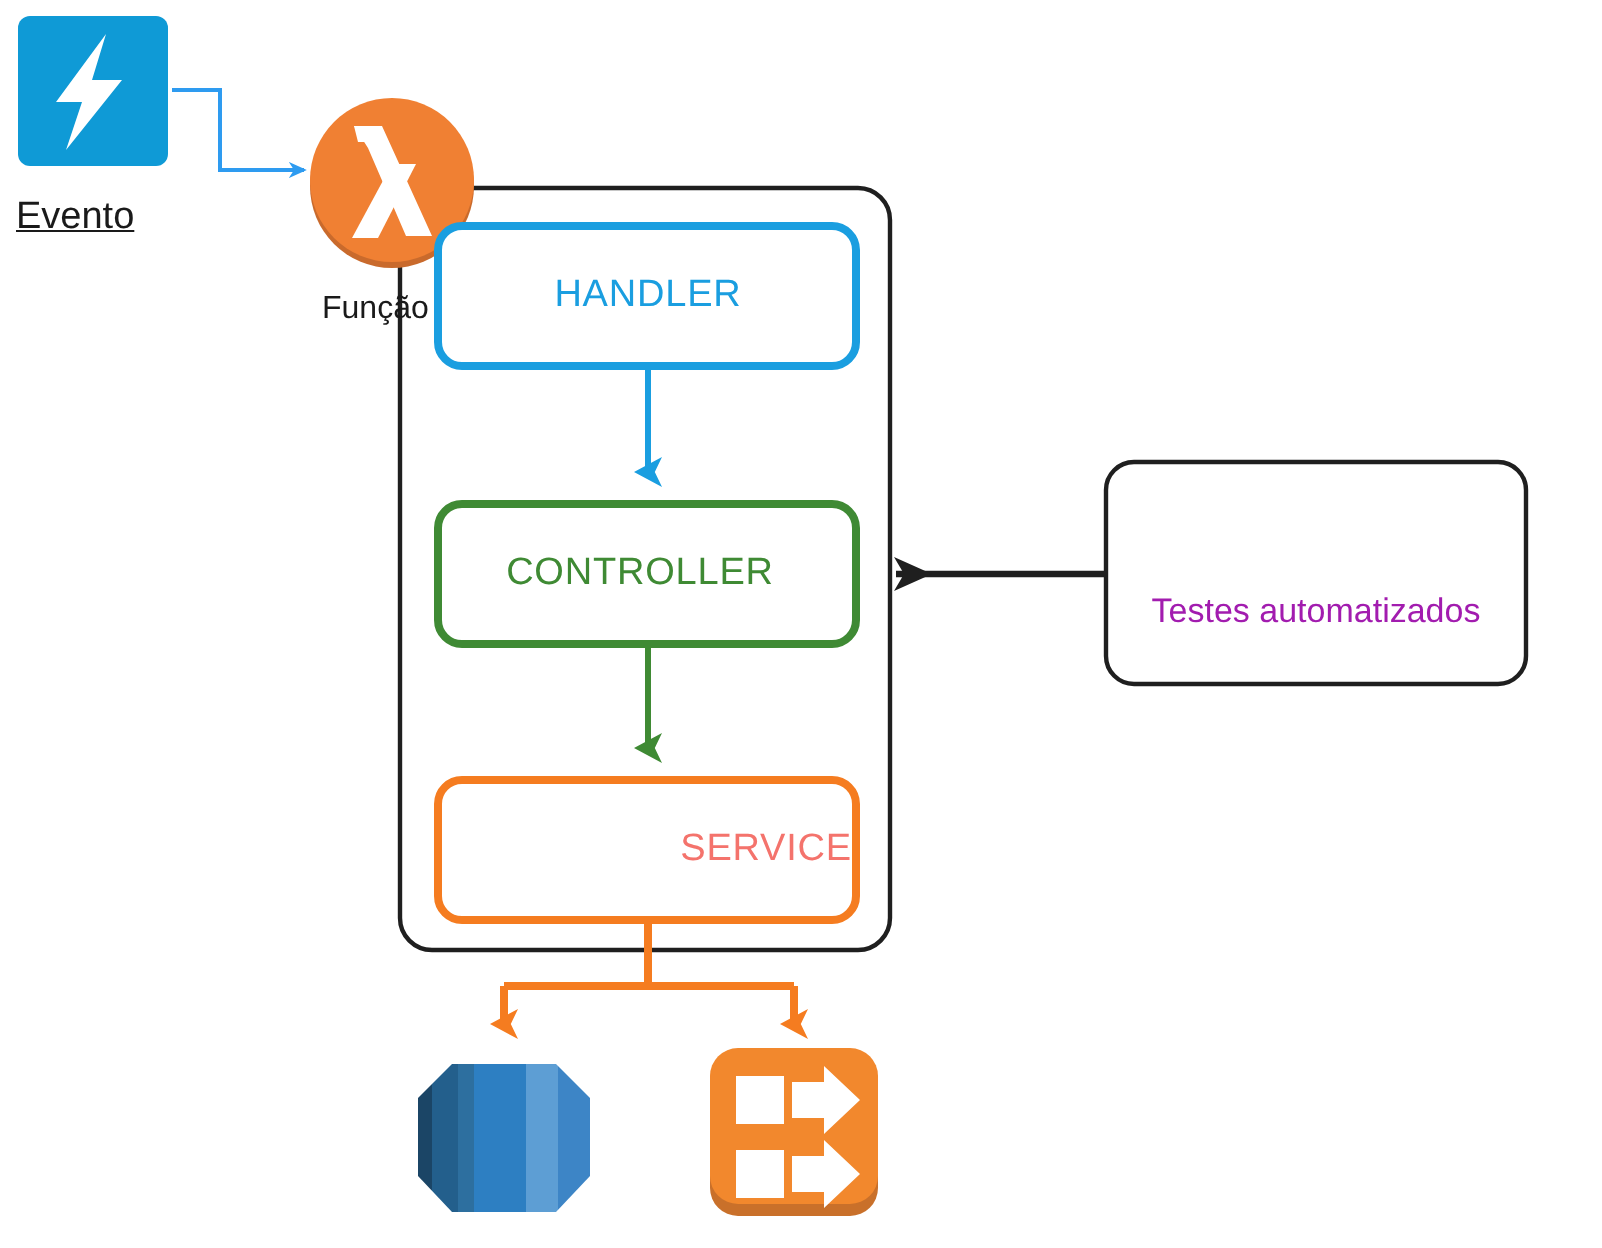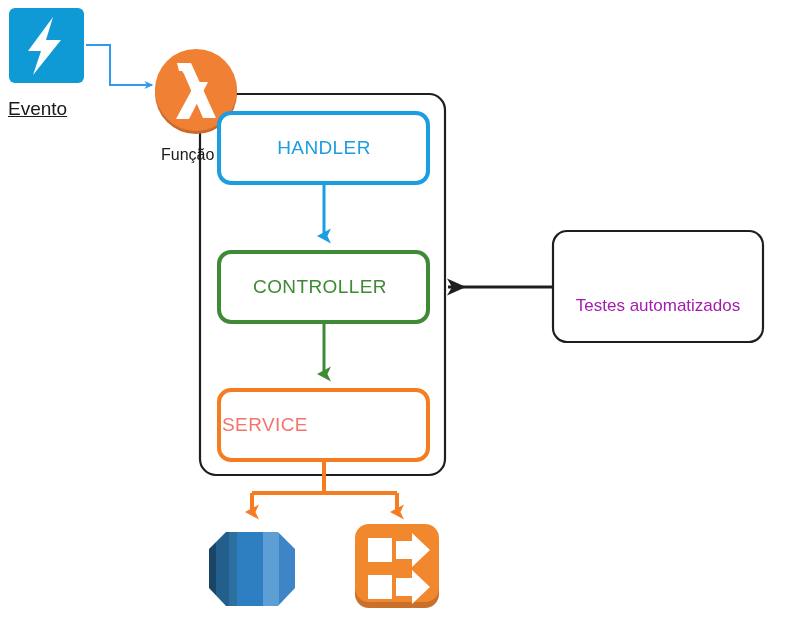--- a/index.html
+++ b/index.html
@@ -61,21 +61,21 @@
     width: 196px;
     text-align: center;
     font-size: 19px;
     color: #3f8a34;
     letter-spacing: 0.4px;
   }
   #label-service {
     left: 222px;
     top: 414px;
     width: 204px;
-    text-align: left;
+    text-align: right;
     font-size: 19px;
     color: #f4736c;
     letter-spacing: 0.4px;
   }
   #label-tests {
     left: 556px;
     top: 276px;
     width: 204px;
     text-align: center;
     font-size: 17px;

